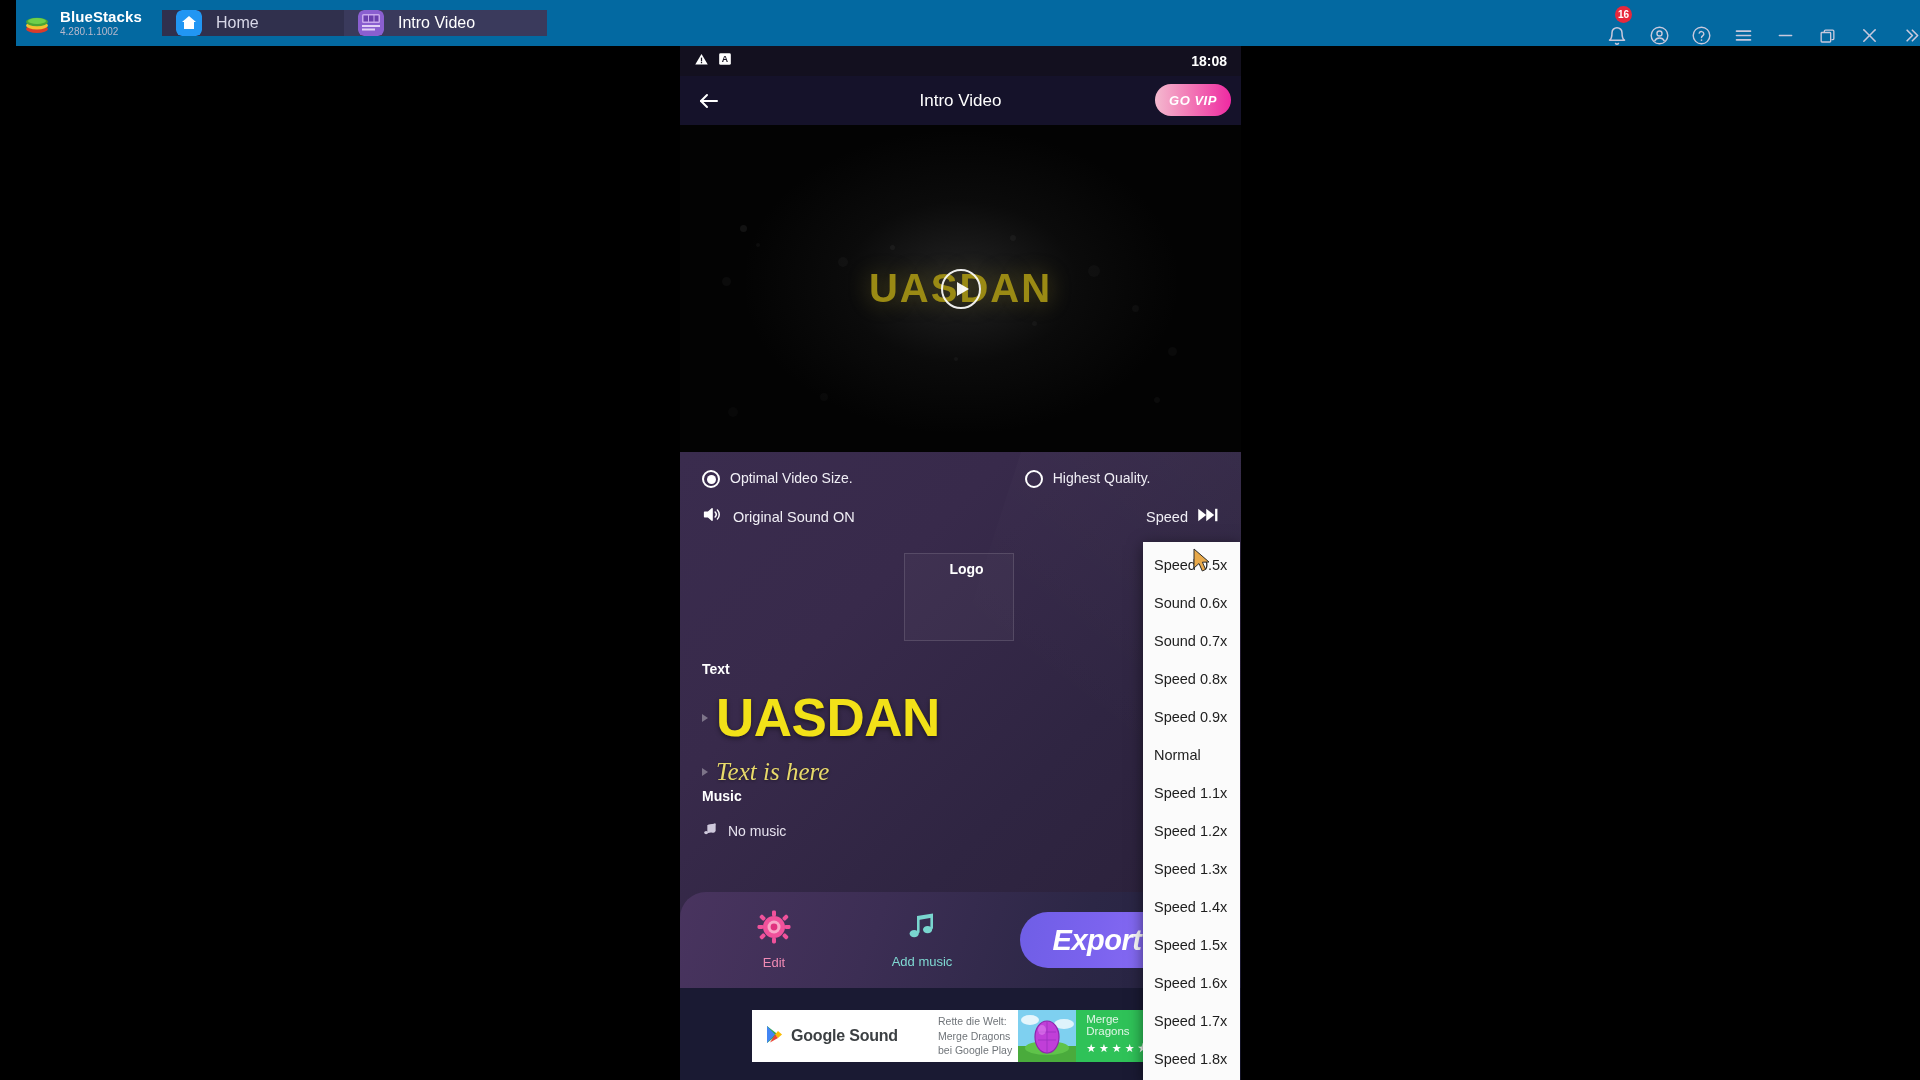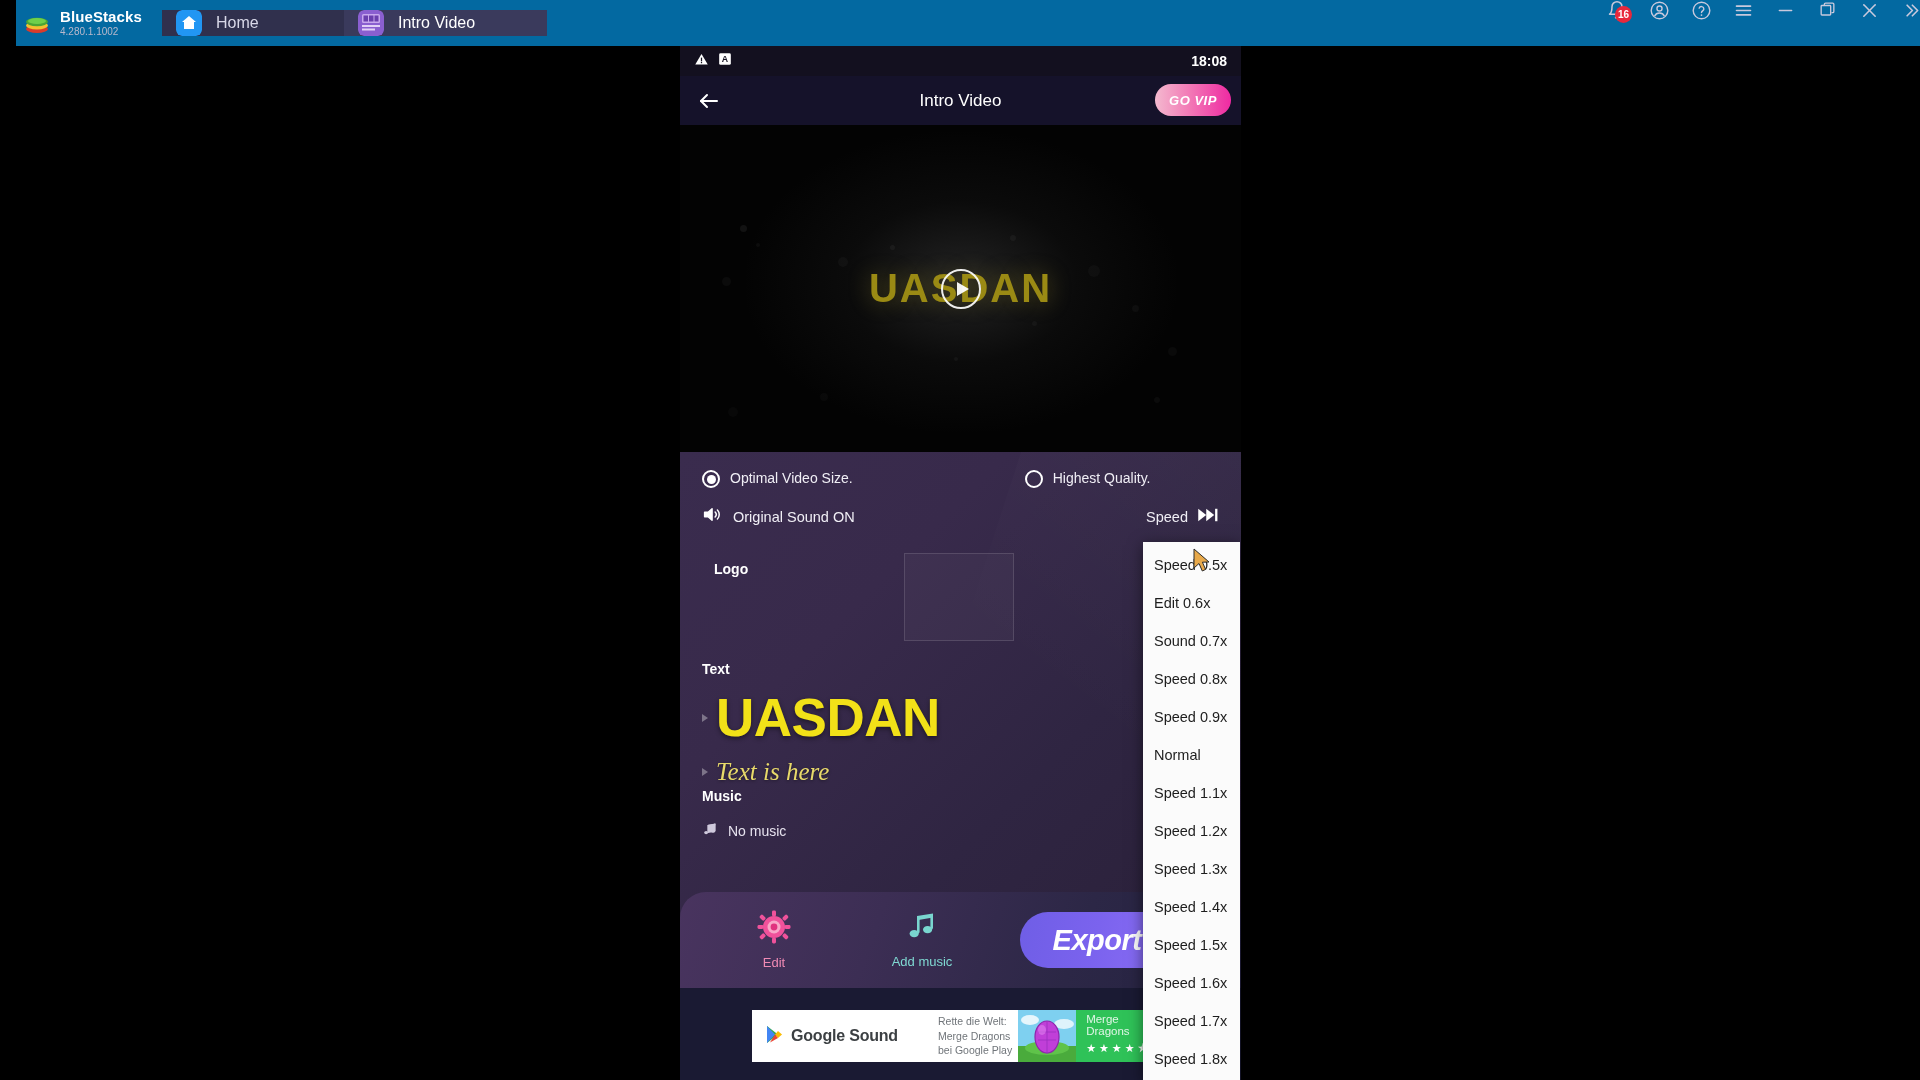--- a/index.html
+++ b/index.html
@@ -26,21 +26,21 @@
     min-width:180px; position:relative; cursor:pointer;
   }
   .tab.home { background:#30304d; width:182px; }
   .tab.active { background:#3a3a5c; width:203px; }
   .tab .ticon { width:26px; height:26px; border-radius:6px; flex:none; position:relative; overflow:hidden; }
   .tab .tlabel { color:#d8d8e8; font-size:16px; white-space:nowrap; }
   .tab.active .tlabel { color:#ffffff; }
 
   .tb-spacer { flex:1; }
   .tb-icons { display:flex; align-items:center; gap:0px; padding-right:4px; }
-  .tbi { width:42px; height:46px; display:flex; align-items:flex-start; justify-content:center; cursor:pointer; position:relative; }
+  .tbi { width:42px; height:46px; display:flex; align-items:flex-end; justify-content:center; cursor:pointer; position:relative; }
   .tbi svg { display:block; }
   .badge {
     position:absolute; top:6px; right:6px; min-width:17px; height:17px; border-radius:9px;
     background:#e8283c; color:#fff; font-size:10px; font-weight:bold;
     display:flex; align-items:center; justify-content:center; padding:0 3px; line-height:1;
   }
 
   
   .viewport {
     position:absolute; left:680px; top:46px; width:561px; height:1034px;
@@ -114,21 +114,21 @@
   .row-sound {
     display:flex; align-items:center; padding:16px 22px 0 22px;
     position:relative; z-index:1;
   }
   .sound-left { display:flex; align-items:center; gap:10px; cursor:pointer; }
   .sound-label { color:#f0eef5; font-size:14.5px; }
   .speed-right { margin-left:auto; display:flex; align-items:center; gap:9px; cursor:pointer; }
   .speed-label { color:#f0eef5; font-size:14.5px; }
 
   .section-label { color:#ffffff; font-size:14px; font-weight:bold; }
-  .logo-row { position:relative; z-index:1; padding:32px 22px 0 34px; height:120px; }
+  .logo-row { position:relative; z-index:1; padding:32px 22px 0 34px; height:120px;text-align:center; }
   .logo-box {
     position:absolute; left:224px; top:24px; width:110px; height:88px;
     border:1px solid rgba(255,255,255,.13); background:rgba(255,255,255,.035);
   }
   .text-row { position:relative; z-index:1; padding:12px 22px 0 22px; }
   .text-item { display:flex; align-items:center; gap:8px; margin-top:10px; cursor:pointer; }
   .caret { width:0; height:0; border-left:6px solid rgba(255,255,255,.35);
            border-top:4px solid transparent; border-bottom:4px solid transparent; flex:none; }
   .big-title {
     color:#f2e118; font-size:53px; font-weight:bold; letter-spacing:-.5px;
@@ -514,21 +514,21 @@
           <span class="ad-green-title">Merge Dragons</span>
           <span class="ad-stars">★★★★⯪</span>
         </div>
       </div>
     </div>
 
   </div>
 
   <div class="dropdown">
     <div class="dd-item">Speed 0.5x</div>
-    <div class="dd-item">Edit 0.6x</div>
+    <div class="dd-item">Sound 0.6x</div>
     <div class="dd-item">Sound 0.7x</div>
     <div class="dd-item">Speed 0.8x</div>
     <div class="dd-item">Speed 0.9x</div>
     <div class="dd-item">Normal</div>
     <div class="dd-item">Speed 1.1x</div>
     <div class="dd-item">Speed 1.2x</div>
     <div class="dd-item">Speed 1.3x</div>
     <div class="dd-item">Speed 1.4x</div>
     <div class="dd-item">Speed 1.5x</div>
     <div class="dd-item">Speed 1.6x</div>

